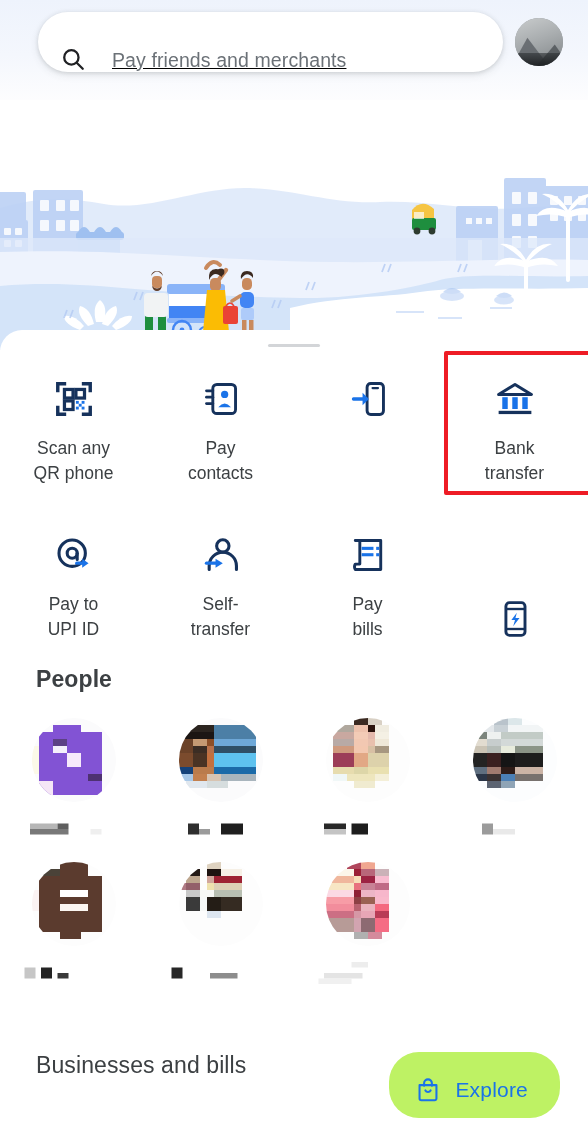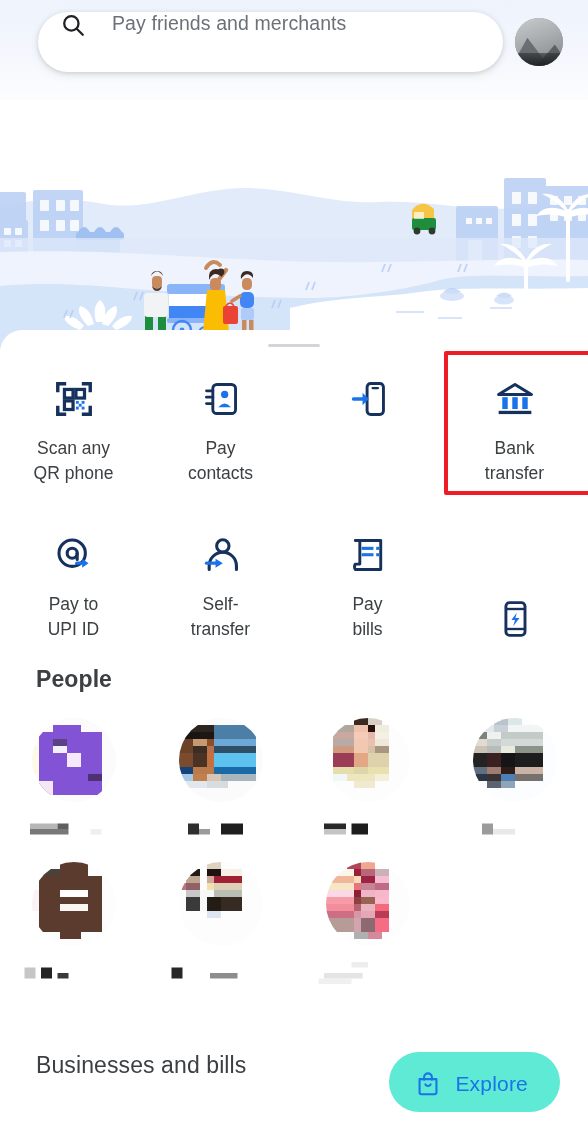--- a/index.html
+++ b/index.html
@@ -28,22 +28,23 @@
     z-index: 5;
   }
   .searchbar {
     position: absolute;
     left: 38px; top: 12px;
     width: 465px; height: 60px;
     background: #ffffff;
     border-radius: 32px;
     box-shadow: 0 1px 4px rgba(60,64,67,0.17), 0 3px 8px rgba(60,64,67,0.10);
     display: flex;
-    align-items: flex-start;
+    align-items: flex-end;
     padding-left: 22px;
+    text-decoration: underline;
   }
   .search-icon { width: 26px; height: 26px; flex: 0 0 auto; }
   .search-placeholder {
     margin-left: 26px;
     font-size: 19.5px;
     color: #6b7177;
     letter-spacing: .1px;
   }
   .avatar {
     position: absolute;
@@ -191,23 +192,23 @@
     font-size: 23px;
     color: #3c4043;
     letter-spacing: .1px;
   }
   .explore-btn {
     position: absolute;
     right: 28px;
     display: flex;
     align-items: center;
     gap: 14px;
-    background: #5eead4;
+    background: #bef264;
     border-radius: 30px;
-    padding: 19px 32px 15px 26px;
+    padding: 25px 32px 15px 26px;
     border: none;
     cursor: pointer;
   }
   .explore-btn .bag { width: 26px; height: 26px; }
   .explore-btn .etxt {
     font-size: 21px;
     color: #1a73e8;
     font-weight: 500;
     letter-spacing: .2px;
   }

